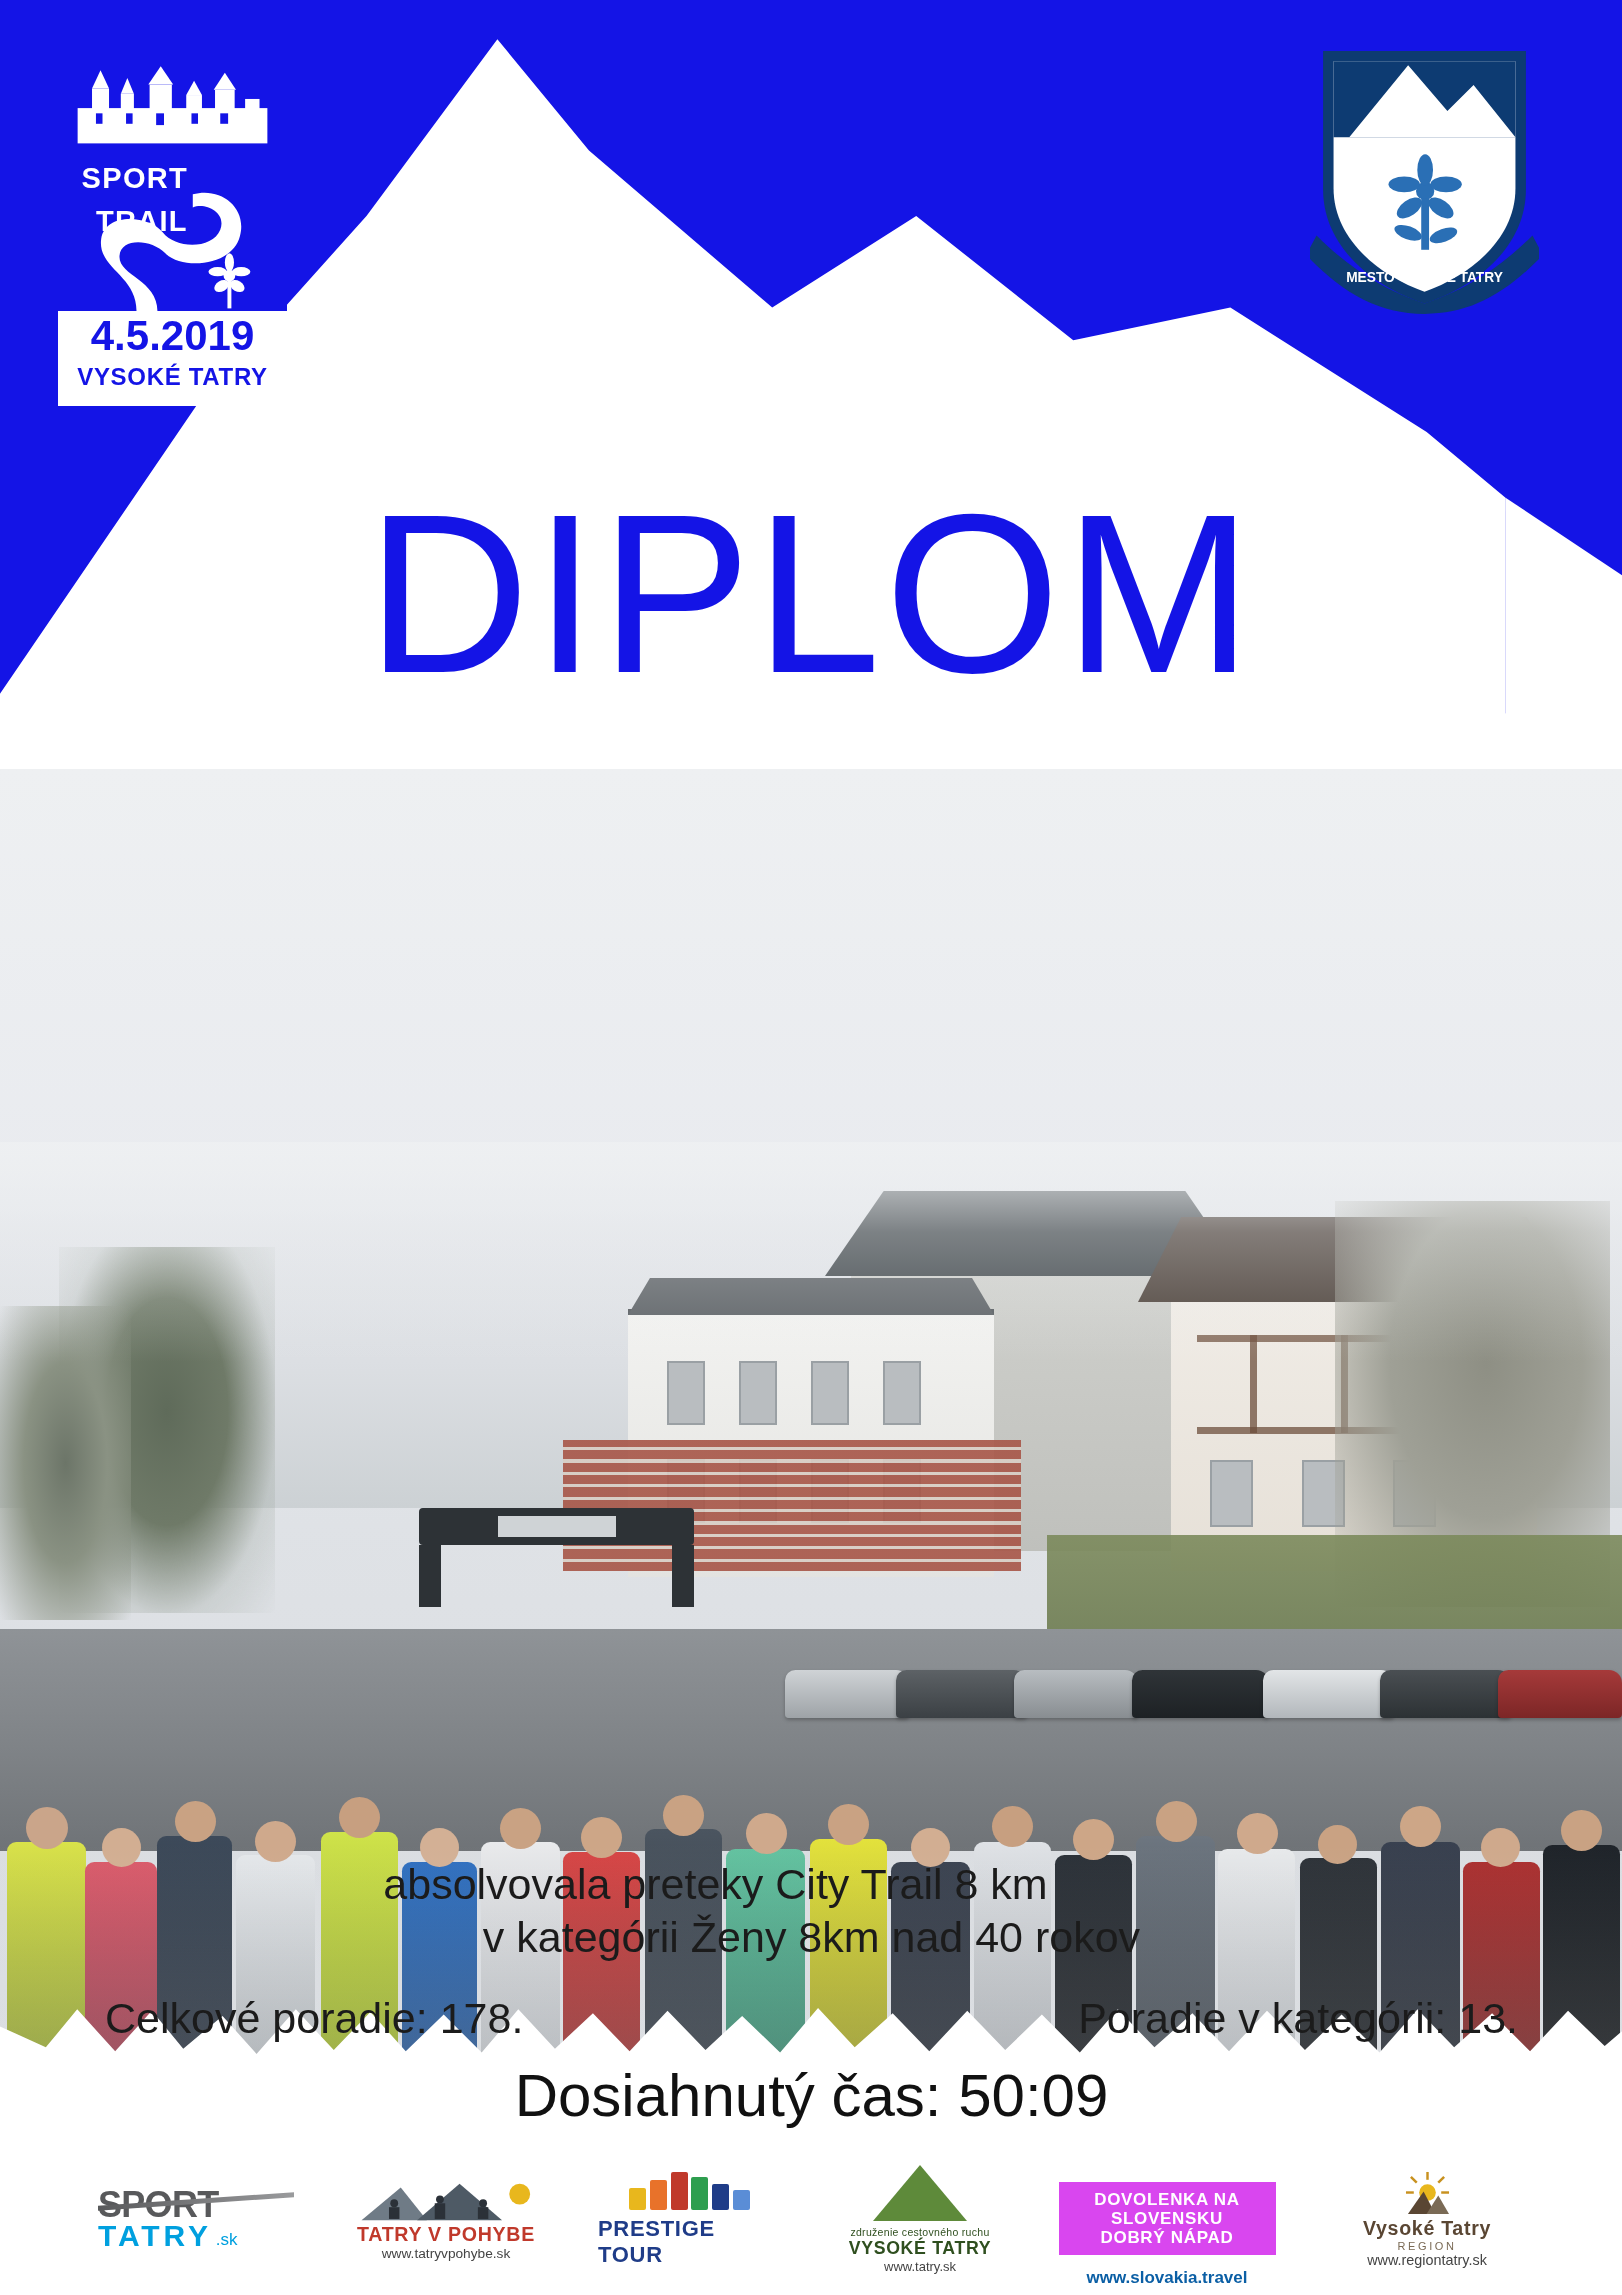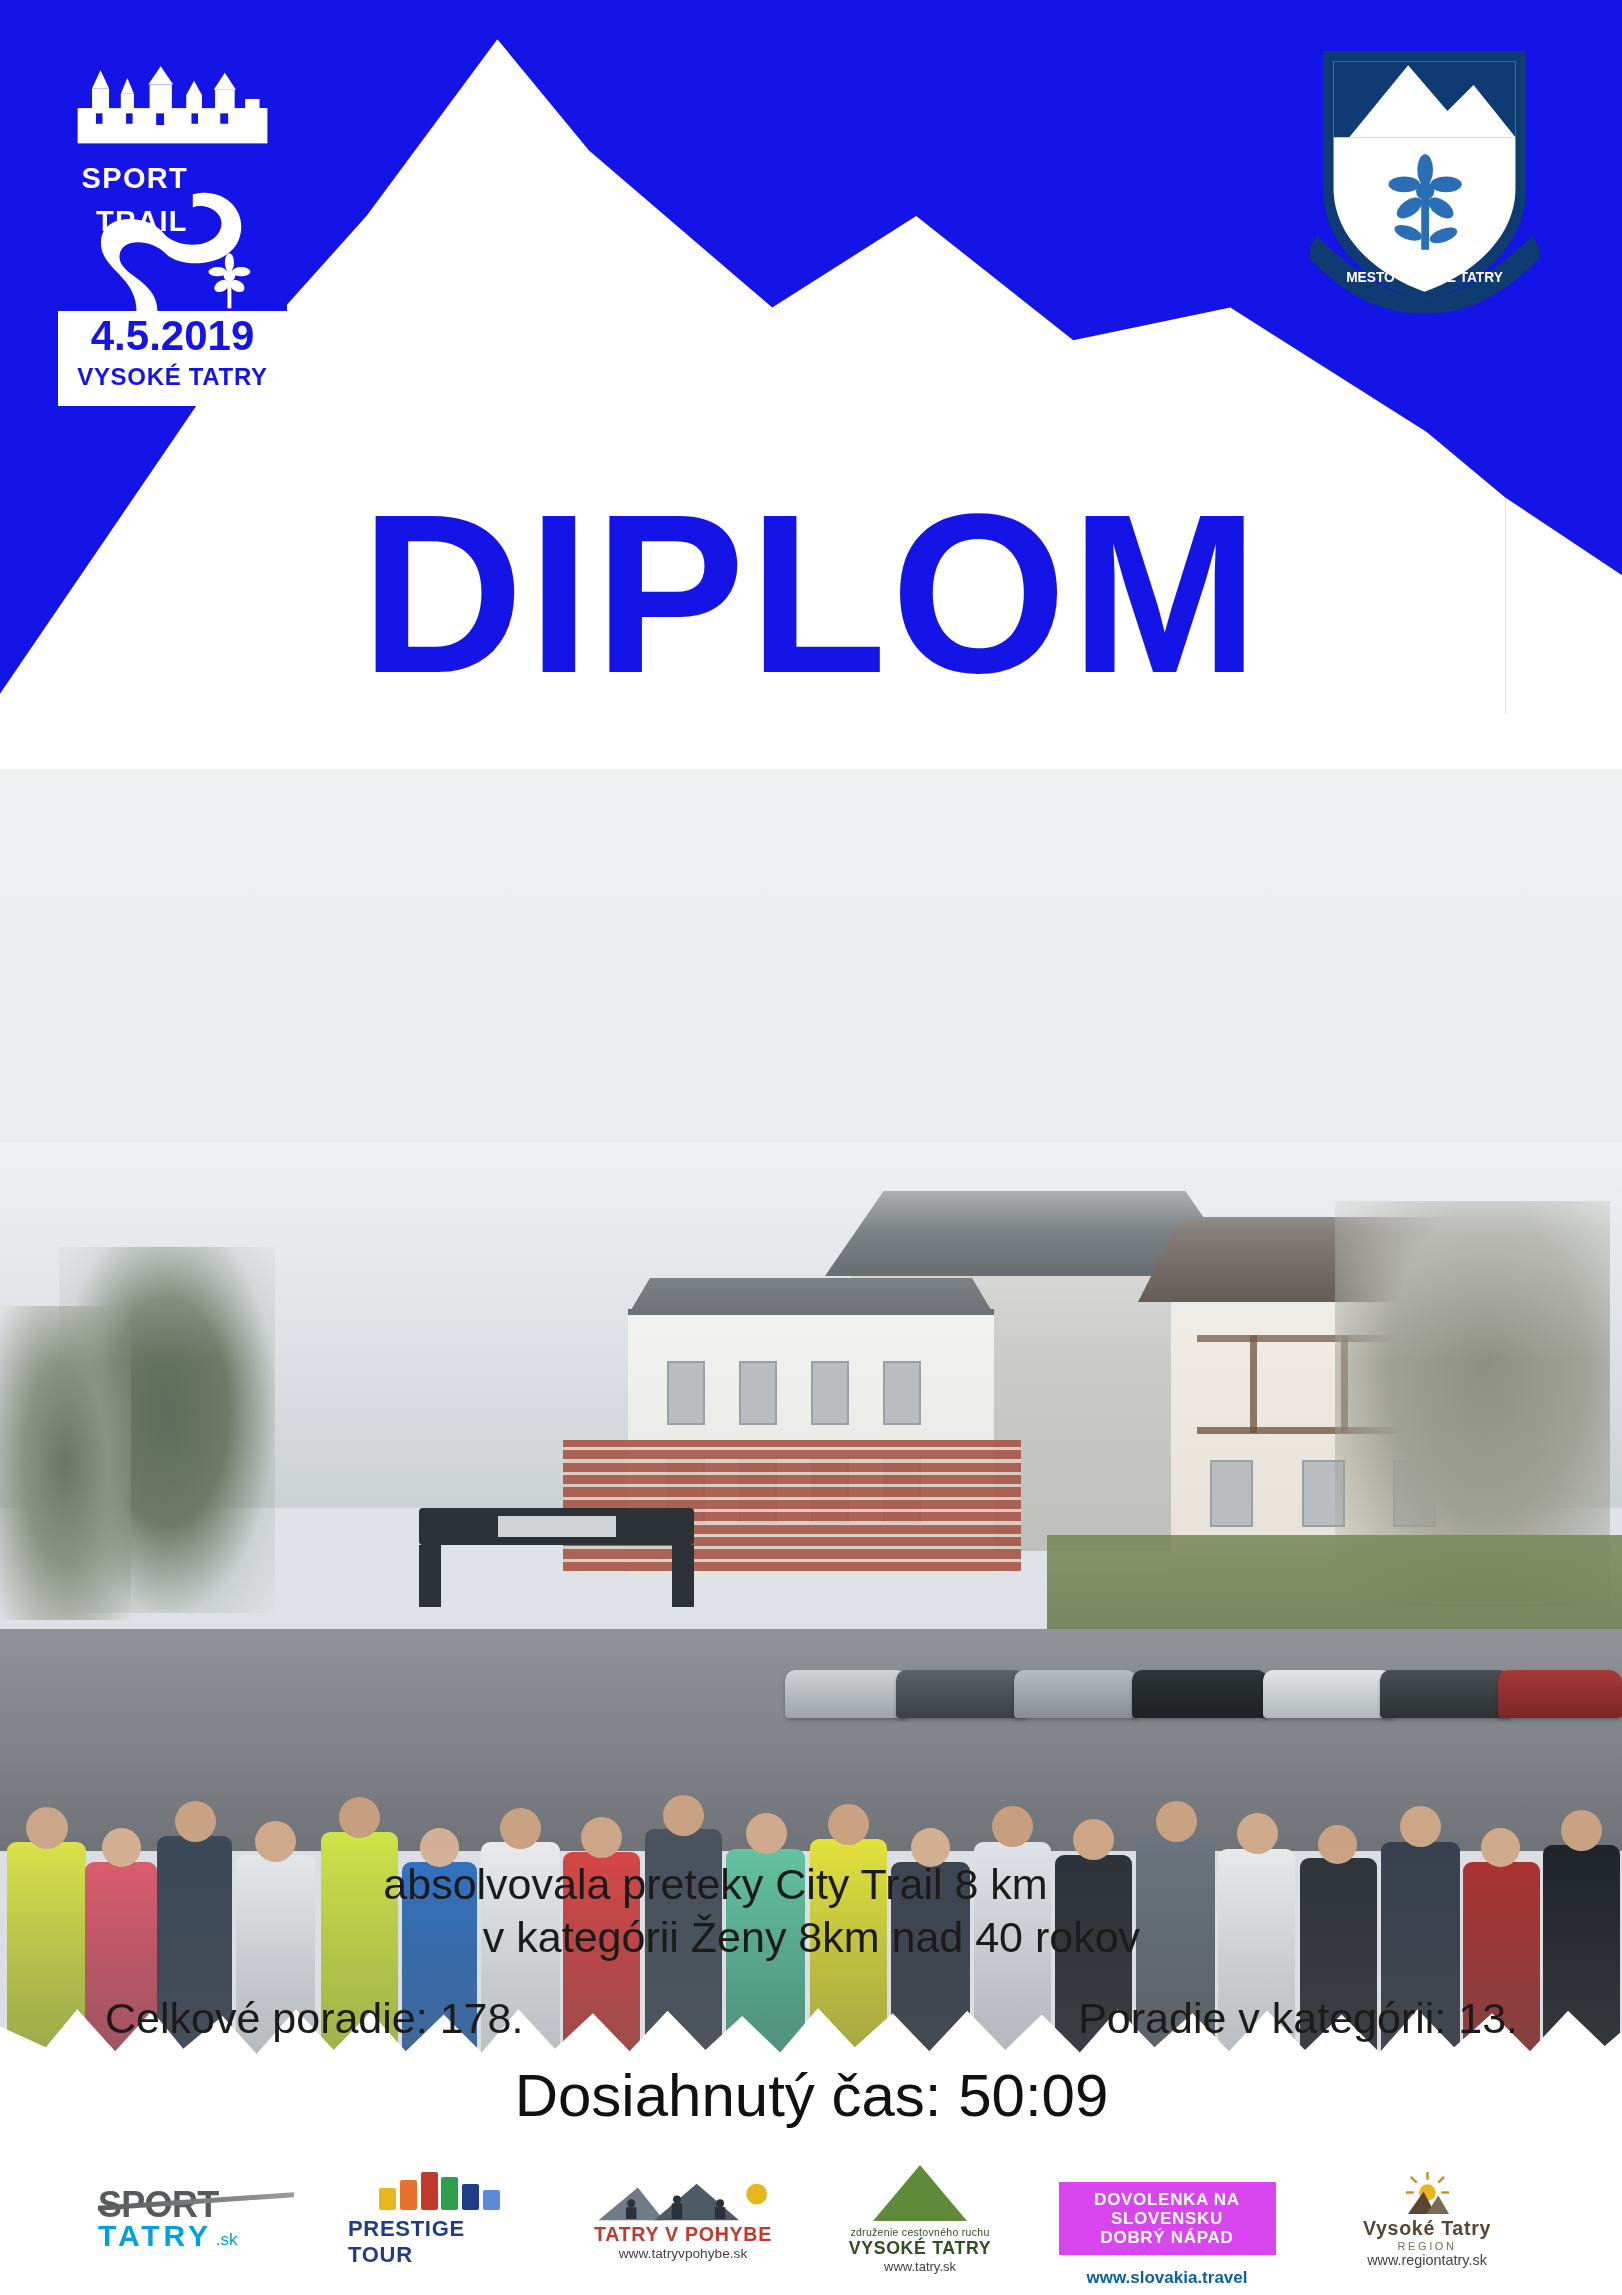--- a/index.html
+++ b/index.html
@@ -111,21 +111,21 @@
   }
 
   
   .diplom-title {
     position: absolute;
     left: 0;
     top: 481px;
     width: 1623px;
     text-align: center;
     font-size: 226px;
-    font-weight: bold;
+    font-weight: normal;
     color: #1414e6;
     letter-spacing: 3.9px;
     line-height: 1;
     z-index: 7;
   }
 
   
   .mid {
     position: absolute;
     left: 0;
@@ -599,50 +599,50 @@
 
       <div class="sp sp1">
         <div class="t1">SPORT</div>
         <div class="t2row">
           <div class="t2">TATRY</div>
           <div class="t3">.sk</div>
         </div>
         <div class="swoosh"></div>
       </div>
 
-      <div class="sp sp2">
-        <div class="bars">
-          <div class="bar" style="height:22px; background:#e8b71d;"></div>
-          <div class="bar" style="height:30px; background:#e8722a;"></div>
-          <div class="bar" style="height:38px; background:#c0392b;"></div>
-          <div class="bar" style="height:33px; background:#2e9e4f;"></div>
-          <div class="bar" style="height:26px; background:#1f3c88;"></div>
-          <div class="bar" style="height:19.6px; background:#5a8dd6;"></div>
-        </div>
-        <div class="lbl">PRESTIGE TOUR</div>
-      </div>
-
       <div class="sp sp3">
         <svg class="mt" viewBox="0 0 280 70">
           <polygon points="10,66 70,16 110,66" fill="#6f7b86"></polygon>
           <polygon points="95,66 160,10 225,66" fill="#4e5a65"></polygon>
           <g fill="#2b3138">
             <circle cx="60" cy="40" r="6"></circle>
               <rect x="52" y="46" width="16" height="18"></rect>
             <circle cx="130" cy="34" r="6"></circle>
               <rect x="122" y="40" width="16" height="24"></rect>
             <circle cx="196" cy="40" r="6"></circle>
               <rect x="188" y="46" width="16" height="18"></rect>
           </g>
           <circle cx="252" cy="26" r="16" fill="#e8b71d"></circle>
         </svg>
         <div class="lbl">TATRY V POHYBE</div>
         <div class="url">www.tatryvpohybe.sk</div>
       </div>
 
+      <div class="sp sp2">
+        <div class="bars">
+          <div class="bar" style="height:22px; background:#e8b71d;"></div>
+          <div class="bar" style="height:30px; background:#e8722a;"></div>
+          <div class="bar" style="height:38px; background:#c0392b;"></div>
+          <div class="bar" style="height:33px; background:#2e9e4f;"></div>
+          <div class="bar" style="height:26px; background:#1f3c88;"></div>
+          <div class="bar" style="height:19.6px; background:#5a8dd6;"></div>
+        </div>
+        <div class="lbl">PRESTIGE TOUR</div>
+      </div>
+
       <div class="sp sp4">
         <div class="tri"></div>
         <div class="l1">združenie cestovného ruchu</div>
         <div class="l2">VYSOKÉ TATRY</div>
         <div class="url">www.tatry.sk</div>
       </div>
 
       <div class="sp sp5">
         <div class="box">
           <div class="b1">DOVOLENKA NA</div>

